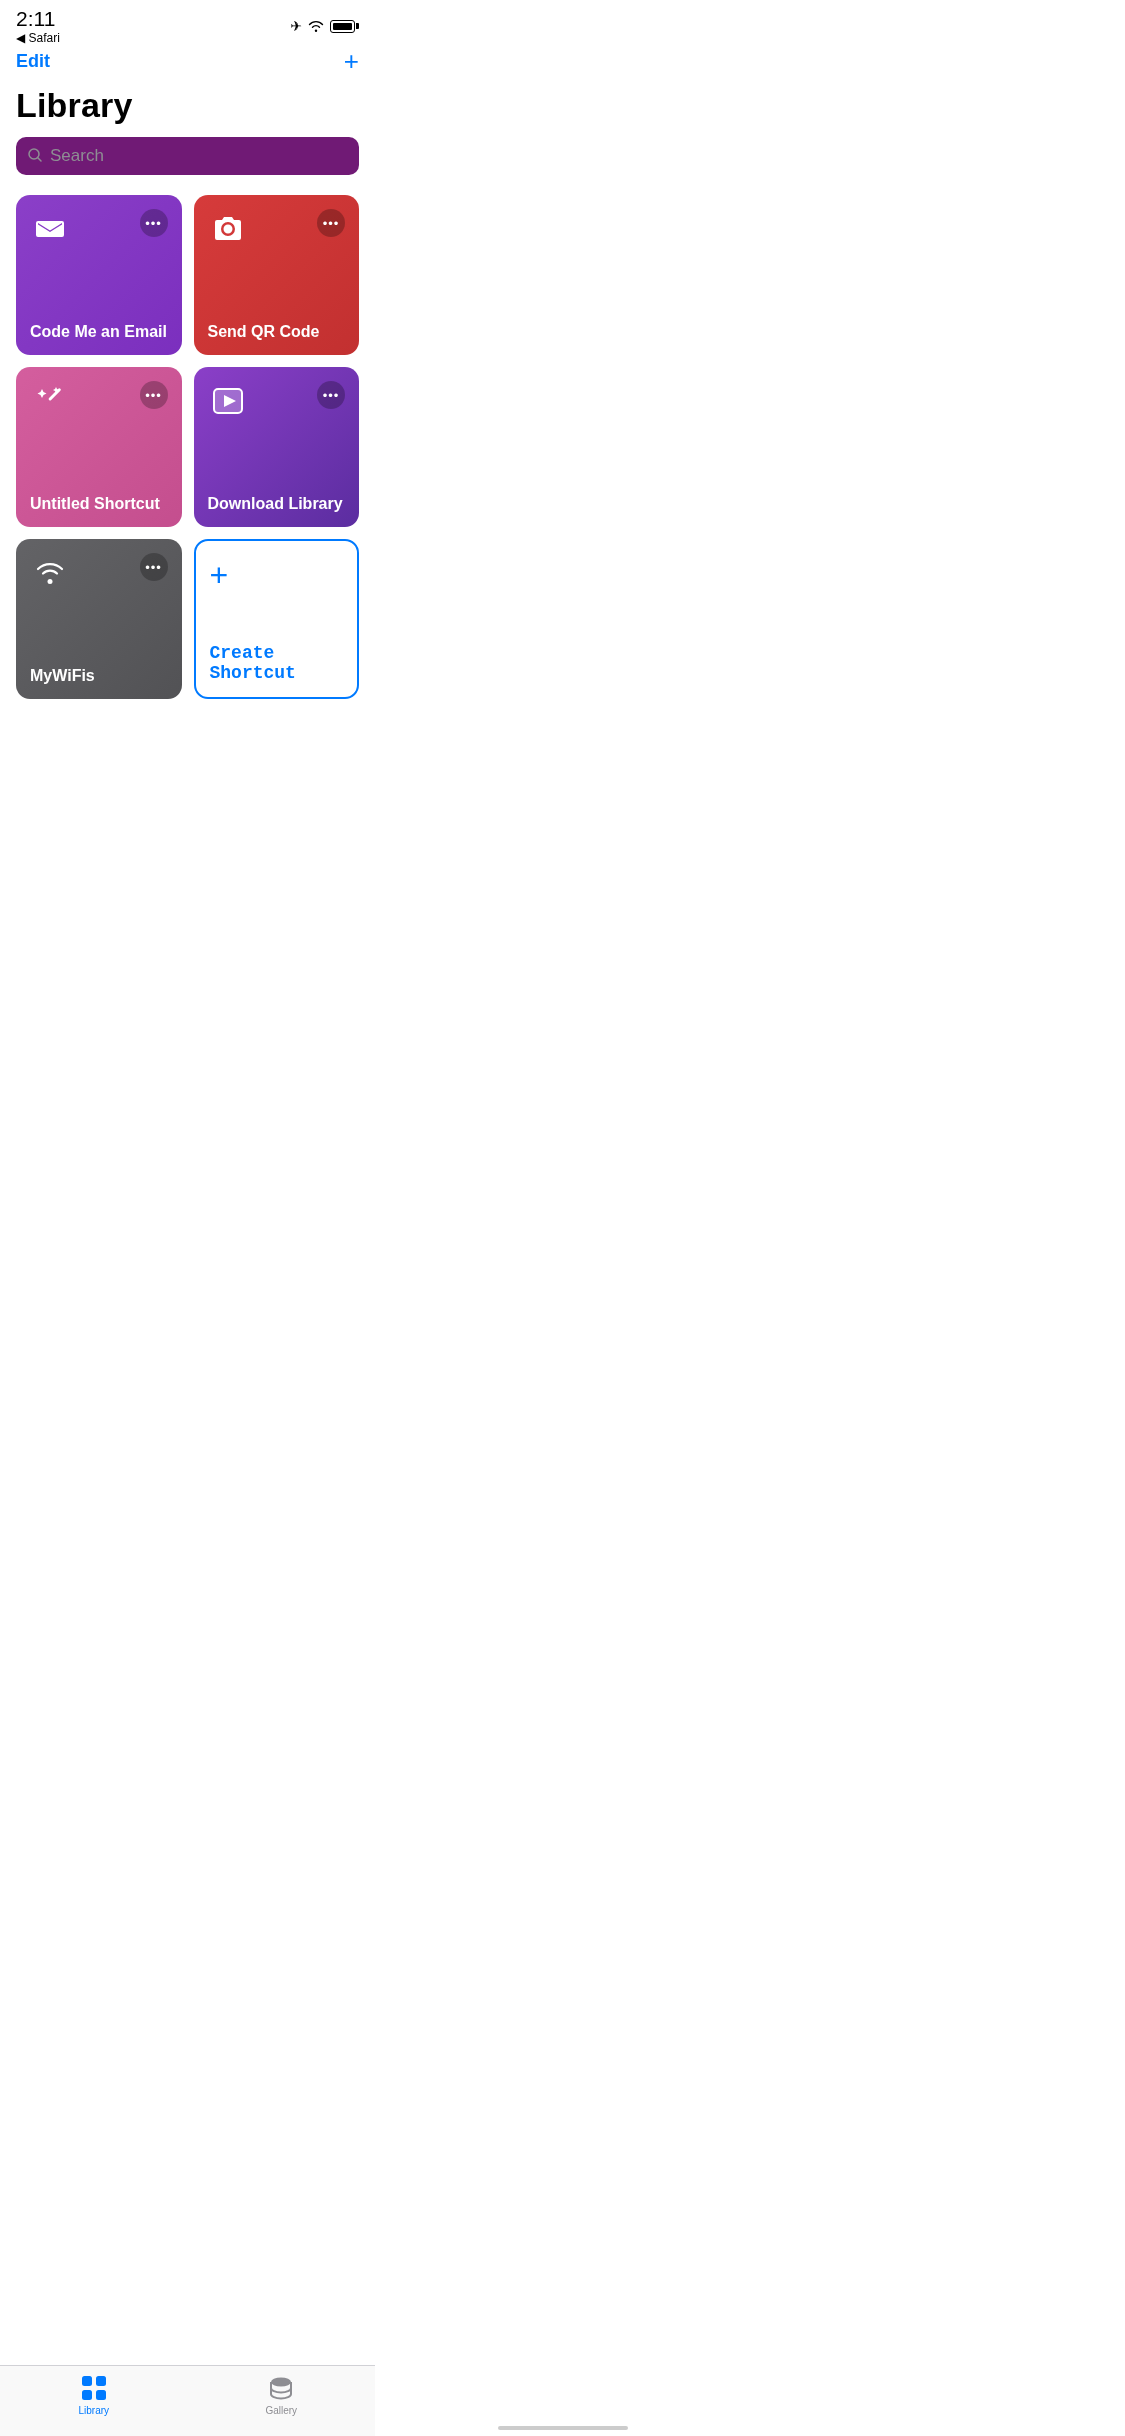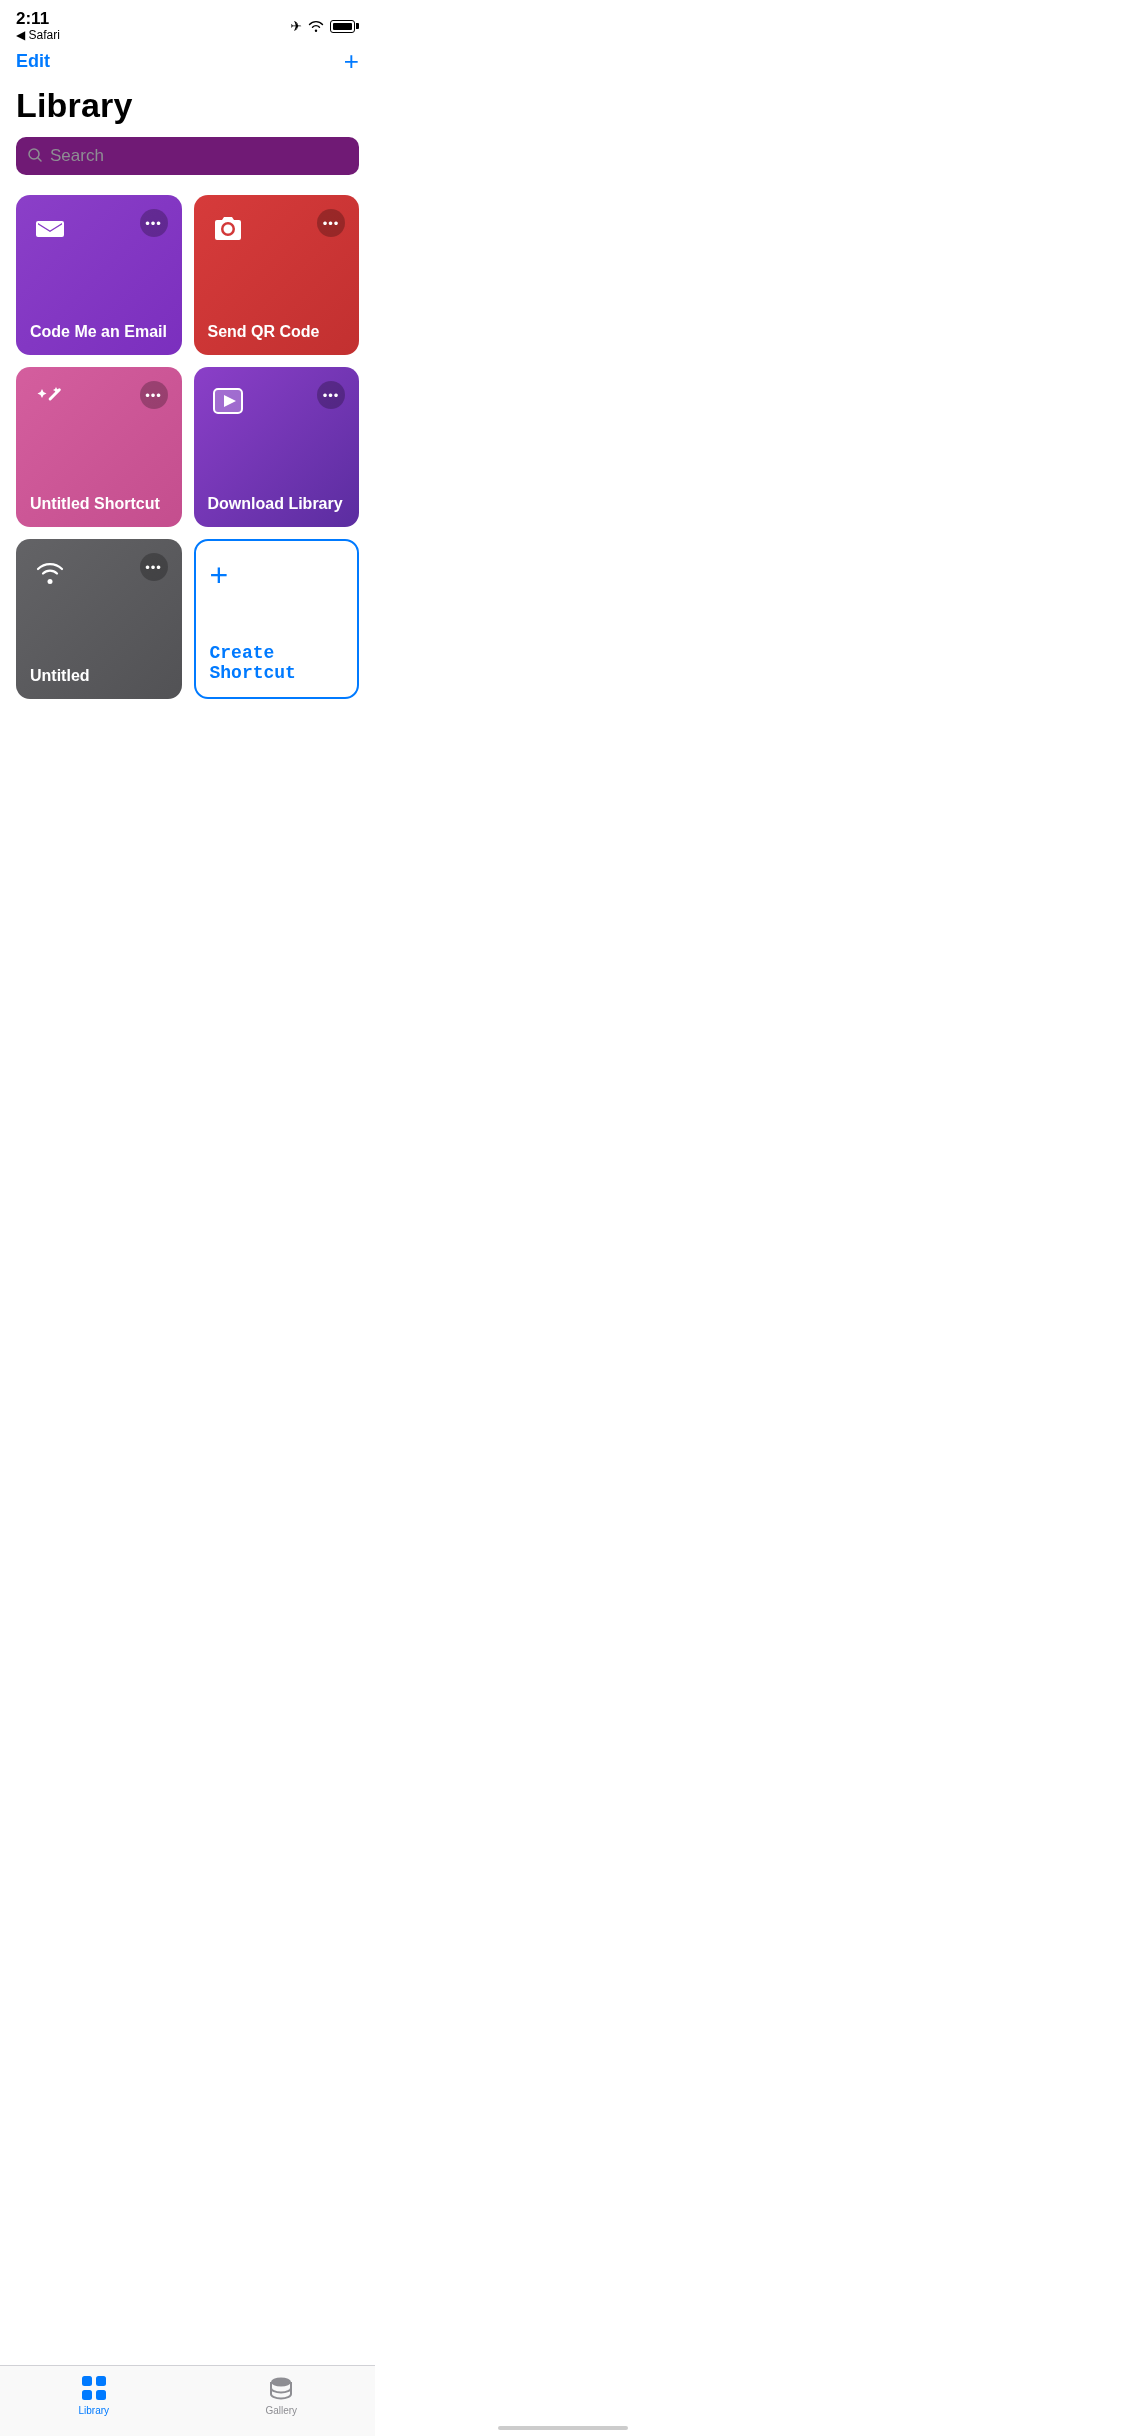--- a/index.html
+++ b/index.html
@@ -23,22 +23,22 @@
       height: 44px;
     }
 
     .status-left {
       display: flex;
       flex-direction: column;
       align-items: flex-start;
     }
 
     .status-time {
-      font-size: 17px;
-      font-weight: 700;
+      font-size: 21px;
+      font-weight: 400;
       color: #000;
       line-height: 1.1;
     }
 
     .status-safari {
       font-size: 12px;
       color: #000;
       display: flex;
       align-items: center;
       gap: 2px;
@@ -414,21 +414,21 @@
         <svg viewBox="0 0 32 32" fill="white">
           <path d="M16 22a2.5 2.5 0 1 1 0 5 2.5 2.5 0 0 1 0-5z"></path>
           <path d="M9 16.5a10 10 0 0 1 14 0" stroke="white" stroke-width="2.2" stroke-linecap="round" fill="none"></path>
           <path d="M4 12a17 17 0 0 1 24 0" stroke="white" stroke-width="2.2" stroke-linecap="round" fill="none"></path>
         </svg>
       </div>
       <button class="more-btn">
         <span class="more-dots">•••</span>
       </button>
     </div>
-    <div class="card-label">Untitled</div>
+    <div class="card-label">MyWiFis</div>
   </div>
 
   <div class="shortcut-card create-card">
     <div class="create-plus">+</div>
     <div class="create-label">Create Shortcut</div>
   </div>
 
 </div>
 
 <div class="tab-bar">

